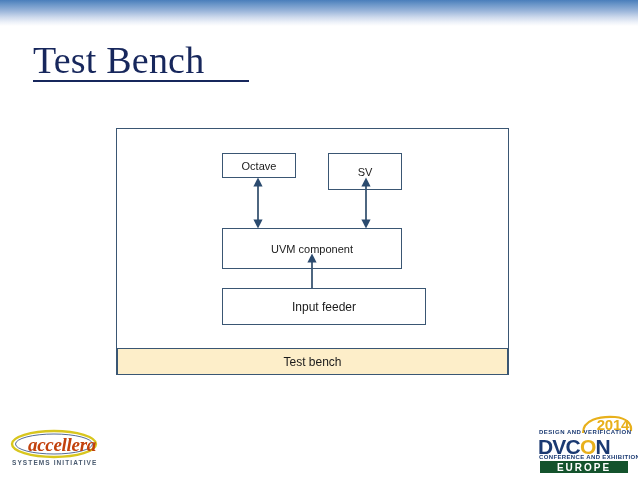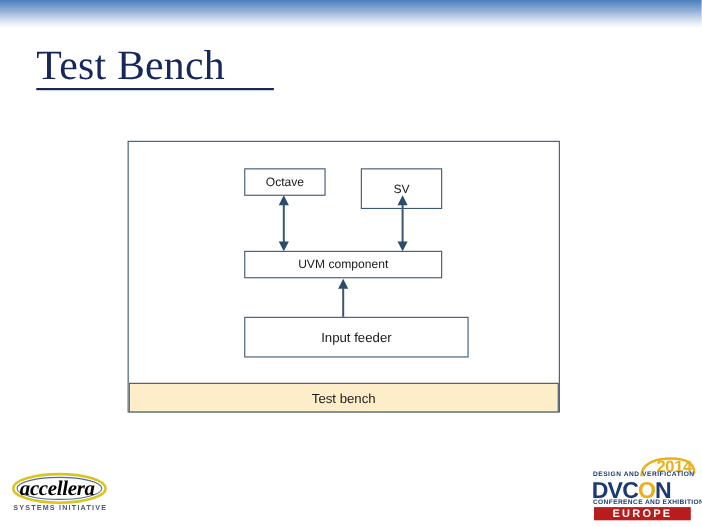--- a/index.html
+++ b/index.html
@@ -80,21 +80,21 @@
   .box-octave {
     left: 222px; top: 153px;
     width: 74px; height: 25px;
   }
   .box-sv {
     left: 328px; top: 153px;
     width: 74px; height: 37px;
   }
   .box-uvm {
     left: 222px; top: 228px;
-    width: 180px; height: 25px;
+    width: 180px; height: 41px;
   }
   .box-feeder {
     left: 222px; top: 288px;
     width: 204px; height: 37px;
     font-size: 12px;
   }
 
   
   .tb-strip {
     position: absolute;
@@ -123,26 +123,26 @@
   
   .accellera {
     position: absolute;
     left: 8px;
     top: 426px;
     width: 92px;
     height: 46px;
   }
   .acc-word {
     position: absolute;
-    left: 10px; top: 8px;
+    left: 20px; top: 8px;
     font-family: "Liberation Serif", serif;
     font-style: italic;
     font-weight: bold;
     font-size: 19px;
-    color: #000000;
+    color: #c2410c;
     letter-spacing: -0.3px;
   }
   .acc-tag {
     position: absolute;
     left: 4px; top: 33px;
     font-family: "Liberation Sans", sans-serif;
     font-weight: bold;
     font-size: 6.5px;
     letter-spacing: 1.1px;
     color: #4a5b70;
@@ -193,21 +193,21 @@
     font-weight: bold;
     font-size: 6px;
     letter-spacing: 0.35px;
     color: #1b3a72;
     white-space: nowrap;
   }
   .dv-europe {
     position: absolute;
     left: 3px; top: 46px;
     width: 88px; height: 12px;
-    background: #b91c1c;
+    background: #14532d;
     color: #ffffff;
     font-family: "Liberation Sans", sans-serif;
     font-weight: bold;
     font-size: 10px;
     letter-spacing: 2px;
     display: flex;
     align-items: center;
     justify-content: center;
   }
 </style>

